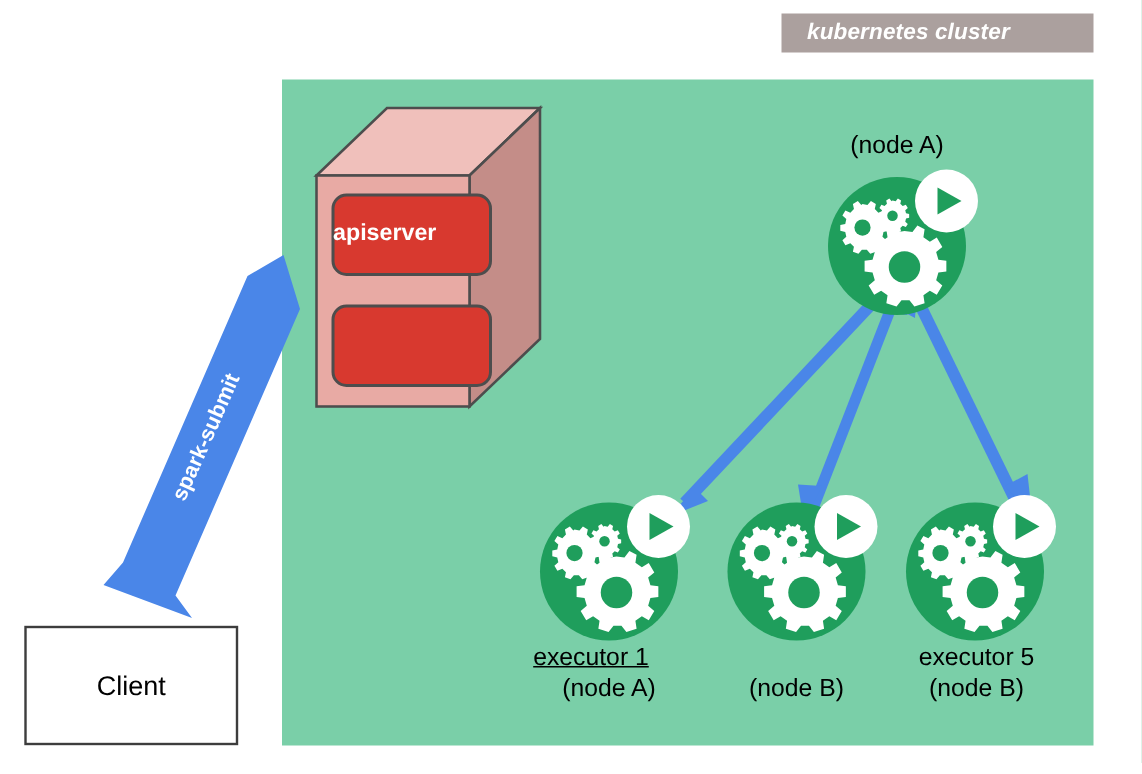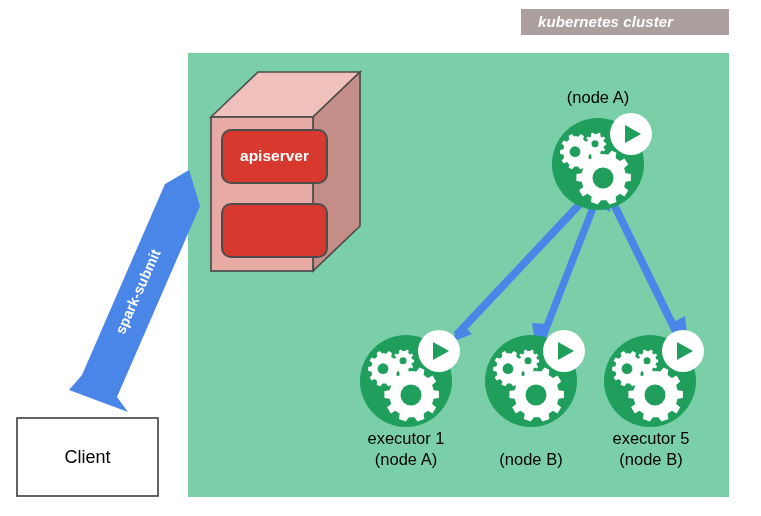--- a/index.html
+++ b/index.html
@@ -39,21 +39,21 @@
     white-space: pre;
   }
 
   .cube-text {
     position: absolute;
     color: #ffffff;
     font-weight: bold;
     font-size: 15.5px;
     font-family: "Liberation Sans", sans-serif;
     white-space: pre;
-    text-align: center;
+    text-align: left;
   }
 
   .client-text {
     position: absolute;
     color: #000000;
     font-size: 18px;
     font-family: "Liberation Sans", sans-serif;
     white-space: pre;
   }
 
@@ -203,21 +203,21 @@
   <div class="badge-text" style="left:538px; top:13px;font-style:italic;">kubernetes cluster</div>
 
   <div class="cube-text" style="left:222px; top:147px; width:105px;">apiserver</div>
 
   <div class="submit-text" style="left:112px; top:330px; transform:rotate(-66deg);">spark-submit</div>
 
   <div class="client-text" style="left:17px; top:447px; width:141px; text-align:center;">Client</div>
 
   <div class="node-label" style="left:528px; top:87px; width:140px;">(node A)</div>
 
-  <div class="node-label" style="left:336px; top:428px; width:140px;">executor 1</div>
+  <div class="node-label" style="left:324px; top:428px; width:140px;text-decoration:underline;">executor 1</div>
   <div class="node-label" style="left:336px; top:449px; width:140px;">(node A)</div>
 
   <div class="node-label" style="left:461px; top:449px; width:140px;">(node B)</div>
 
   <div class="node-label" style="left:581px; top:428px; width:140px;">executor 5</div>
   <div class="node-label" style="left:581px; top:449px; width:140px;">(node B)</div>
 
 </div>
 
 </body></html>

